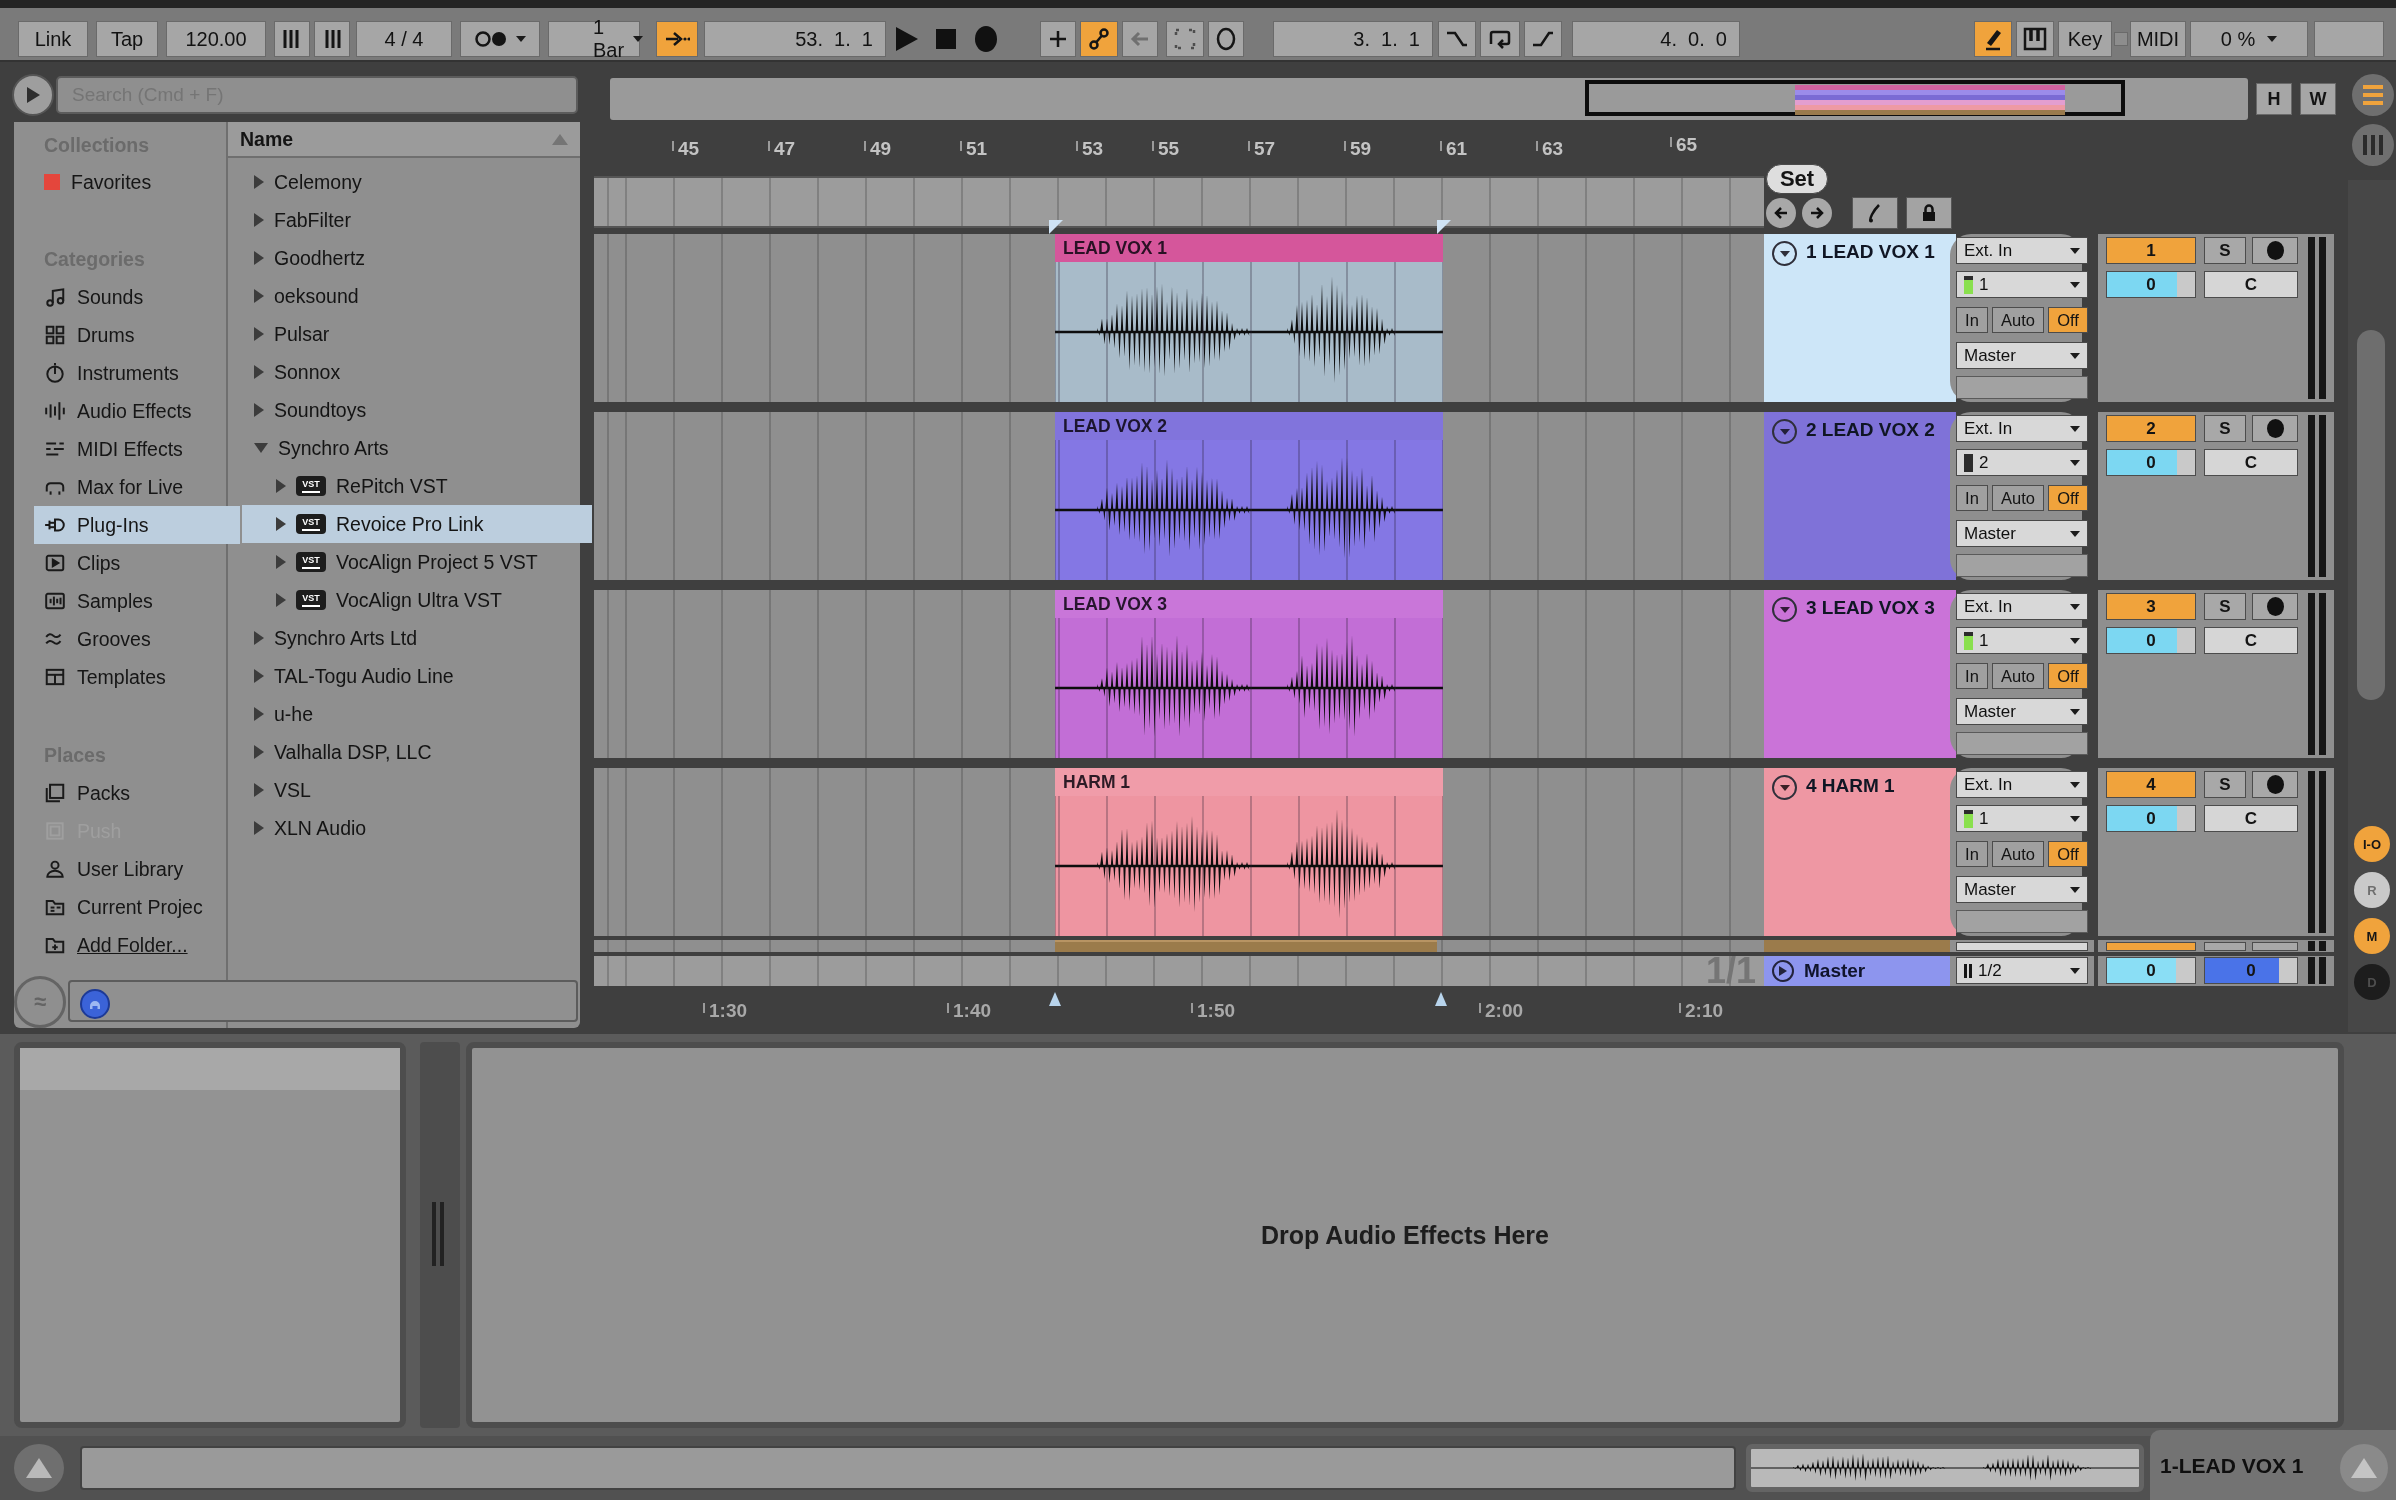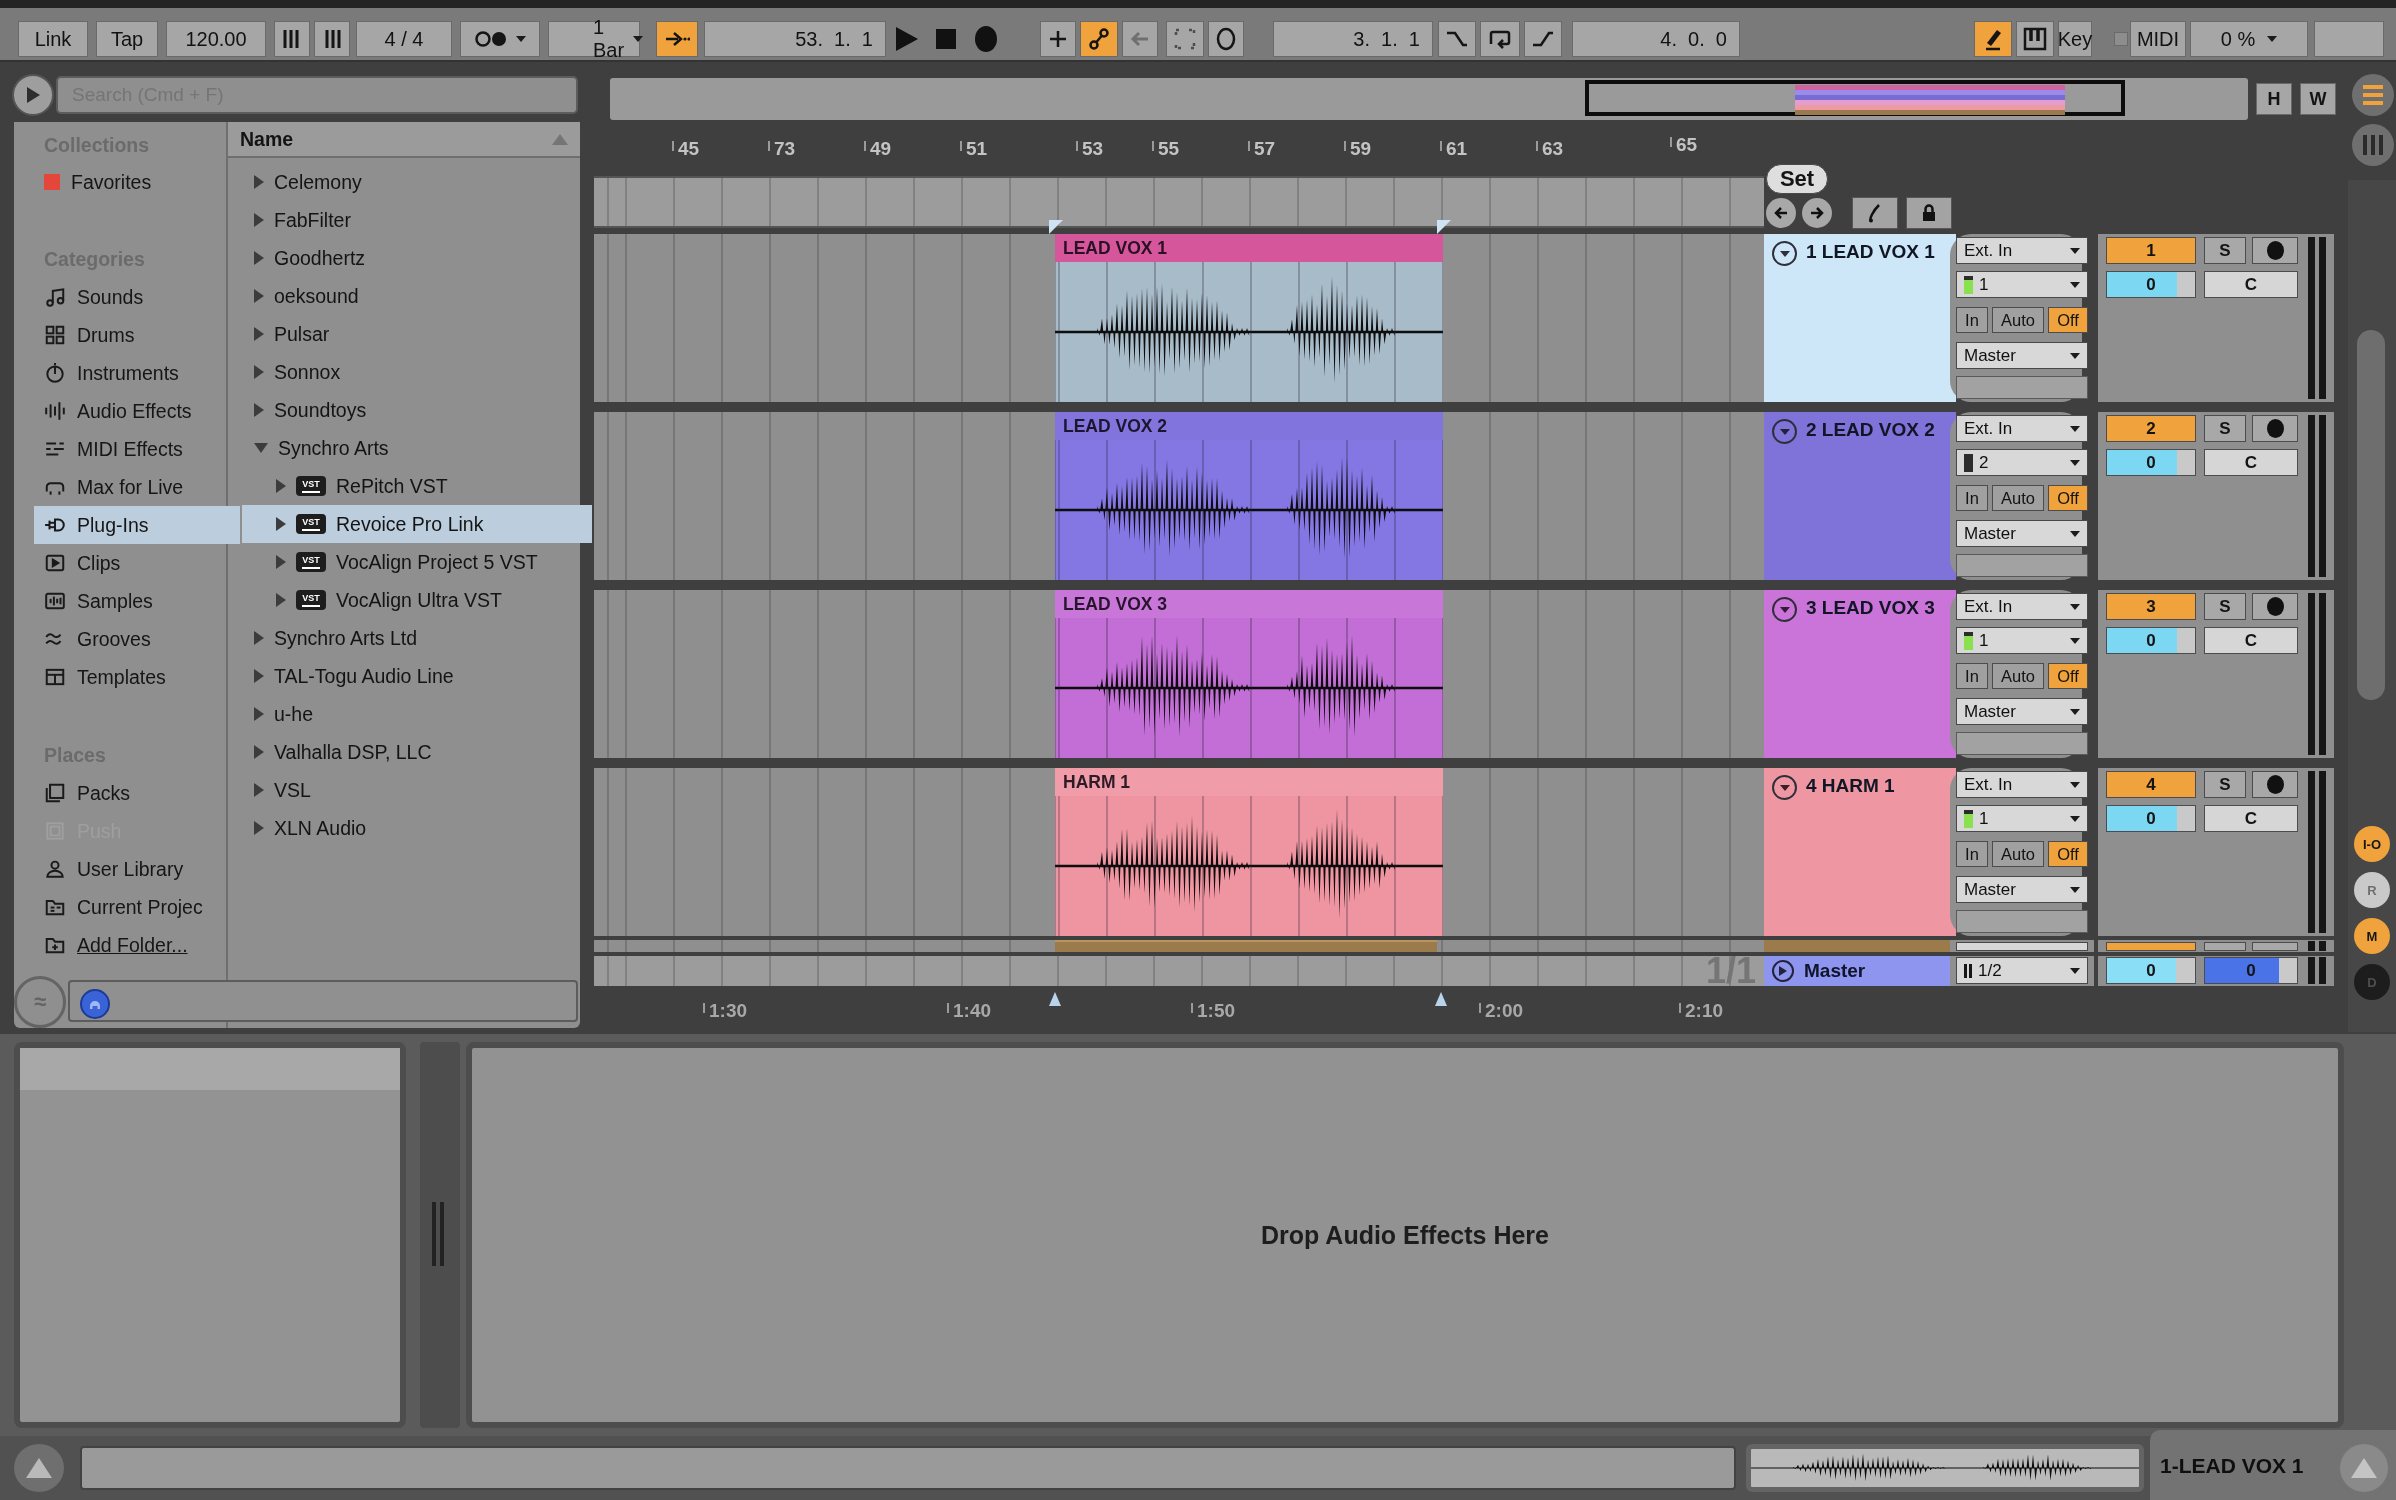--- a/index.html
+++ b/index.html
@@ -170,21 +170,21 @@
           <line x1="4" y1="22" x2="18" y2="22" stroke="#151515" stroke-width="2.5"></line>
         </svg>
     </div>
     <div class="tbtn" style="left:2016px;width:38px;">
       <svg width="24" height="24" viewBox="0 0 24 24">
           <rect x="2" y="2" width="20" height="20" fill="none" stroke="#151515" stroke-width="2.5"></rect>
           <line x1="8" y1="2" x2="8" y2="14" stroke="#151515" stroke-width="3.5"></line>
           <line x1="15" y1="2" x2="15" y2="14" stroke="#151515" stroke-width="3.5"></line>
         </svg>
     </div>
-    <div class="tbtn" style="left:2058px;width:34px;">Key</div>
+    <div class="tbtn" style="left:2058px;width:54px;">Key</div>
     <div class="abs" style="left:2114px;top:24px;width:14px;height:14px;background:#8d8d8d;border:1px solid #6a6a6a;"></div>
     <div class="tbtn" style="left:2130px;width:56px;">MIDI</div>
     <div class="tbtn" style="left:2190px;width:118px;gap:12px;">
       <span>0 %</span>
         <span class="caret-sm"></span>
     </div>
     <div class="tbtn" style="left:2314px;width:70px;"></div>
   </div>
 
   <div class="circbtn" style="left:12px;top:74px;width:38px;height:38px;background:#9e9e9e;border:2px solid #555;">
@@ -496,21 +496,21 @@
     <span style="width:20px;height:4px;background:#f0a33c;"></span>
   </div>
   <div class="circbtn" style="left:2352px;top:124px;width:42px;height:42px;background:#6f6f6f;gap:4px;">
     <span style="width:4px;height:20px;background:#2b2b2b;"></span>
     <span style="width:4px;height:20px;background:#2b2b2b;"></span>
     <span style="width:4px;height:20px;background:#2b2b2b;"></span>
   </div>
 
   <div class="abs" style="left:594px;top:132px;width:1170px;height:40px;">
     <span class="bartick" style="left:84px;top:6px;">45</span>
-    <span class="bartick" style="left:180px;top:6px;">73</span>
+    <span class="bartick" style="left:180px;top:6px;">47</span>
     <span class="bartick" style="left:276px;top:6px;">49</span>
     <span class="bartick" style="left:372px;top:6px;">51</span>
     <span class="bartick" style="left:488px;top:6px;">53</span>
     <span class="bartick" style="left:564px;top:6px;">55</span>
     <span class="bartick" style="left:660px;top:6px;">57</span>
     <span class="bartick" style="left:756px;top:6px;">59</span>
     <span class="bartick" style="left:852px;top:6px;">61</span>
     <span class="bartick" style="left:948px;top:6px;">63</span>
     <span class="bartick" style="left:1044px;top:2px;margin-left:38px;">65</span>
   </div>

